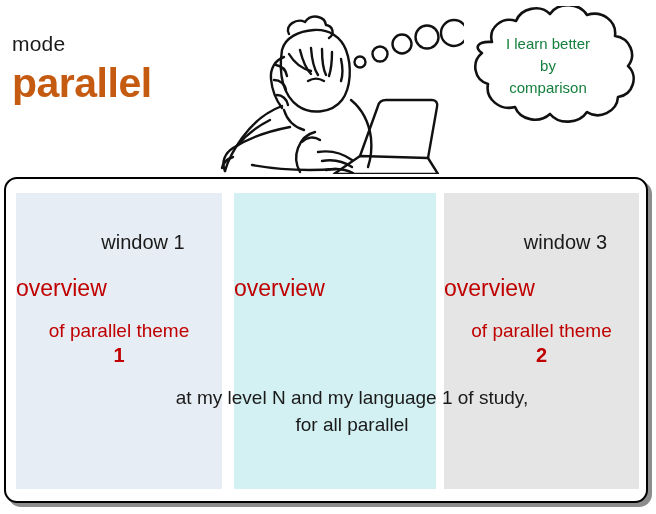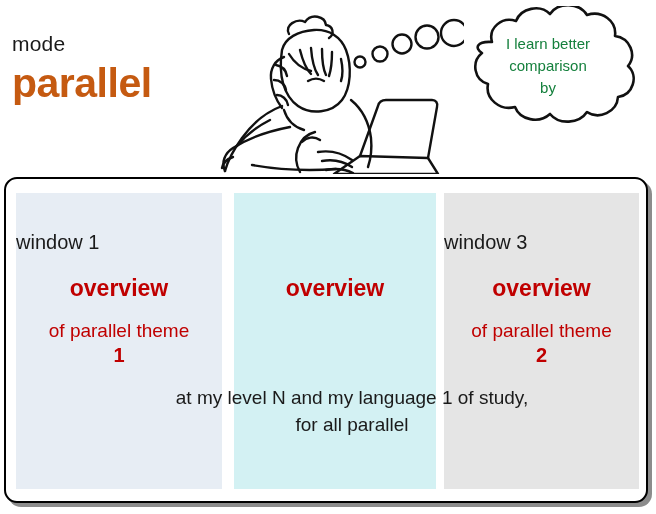--- a/index.html
+++ b/index.html
@@ -100,31 +100,32 @@
   }
   #column-1 { left: 10px;  width: 206px; background: #e7edf4; }
   #column-2 { left: 228px; width: 202px; background: #d3f1f3; }
   #column-3 { left: 438px; width: 195px; background: #e5e5e5; }
 
   .window-title {
     position: absolute;
     top: 38px;
     left: 0;
     width: 100%;
+    text-align: center;
     font-size: 20px;
     color: #1a1a1a;
+    padding-left: 24px;
   }
   .overview-word {
     position: absolute;
     top: 82px;
     left: 0;
     width: 100%;
-    text-align: center;
     font-size: 23px;
-    font-weight: bold;
+    font-weight: normal;
     color: #c00000;
   }
   .overview-sub {
     position: absolute;
     top: 125px;
     left: 0;
     width: 100%;
     text-align: center;
     font-size: 19px;
     line-height: 25px;
@@ -229,22 +230,22 @@
                c-8 12 -28 13 -37 2
                c-11 10 -30 6 -35 -7
                c-15 4 -30 -8 -27 -23
                c-14 -4 -17 -22 -6 -31
                c-8 -5 -5 -12 10 -11 z"></path>
     </svg>
   </div>
 
   <div id="bubble-text">
     <div>I learn better</div>
+    <div>by</div>
     <div>comparison</div>
-    <div>by</div>
   </div>
 </div>
 
 <div id="panel">
 
   <div id="column-1" class="column">
     <div class="window-title">window 1</div>
     <div class="overview-word">overview</div>
     <div class="overview-sub">
       <span>of parallel theme</span>

